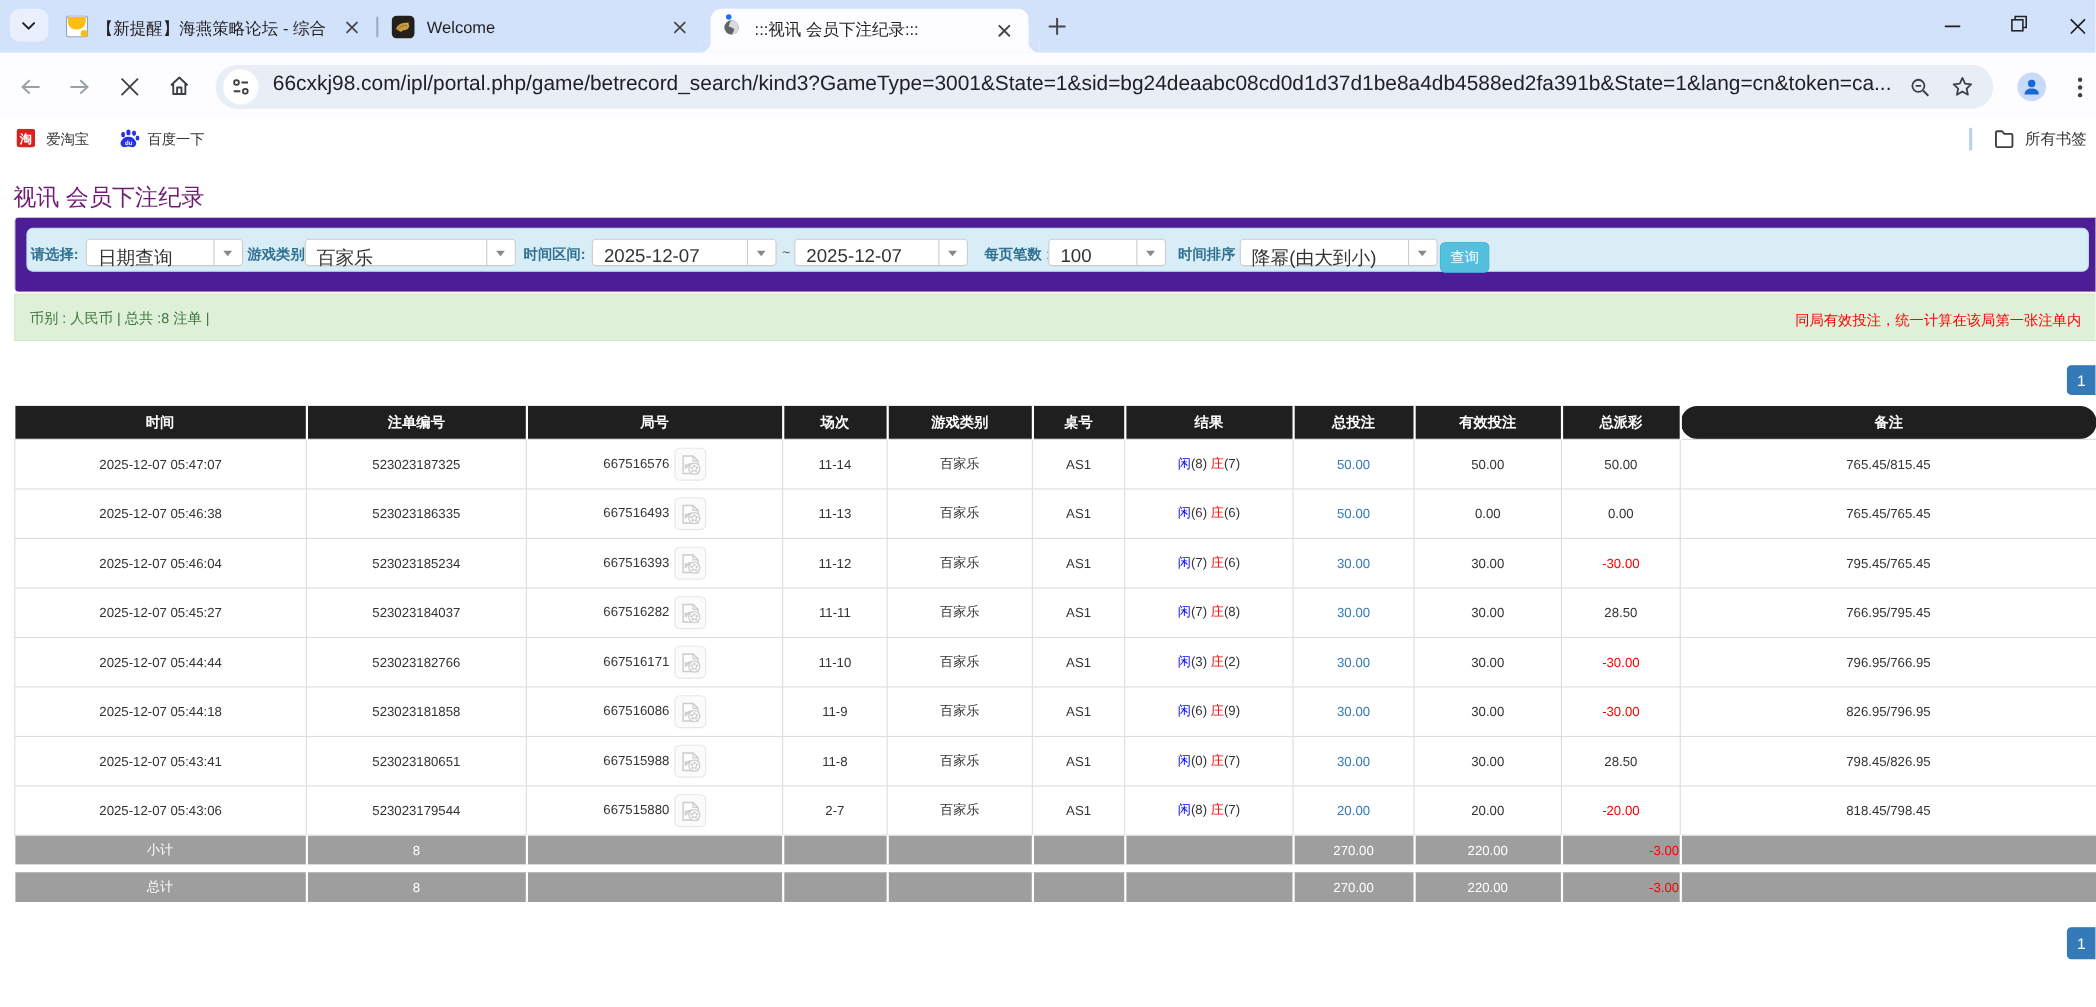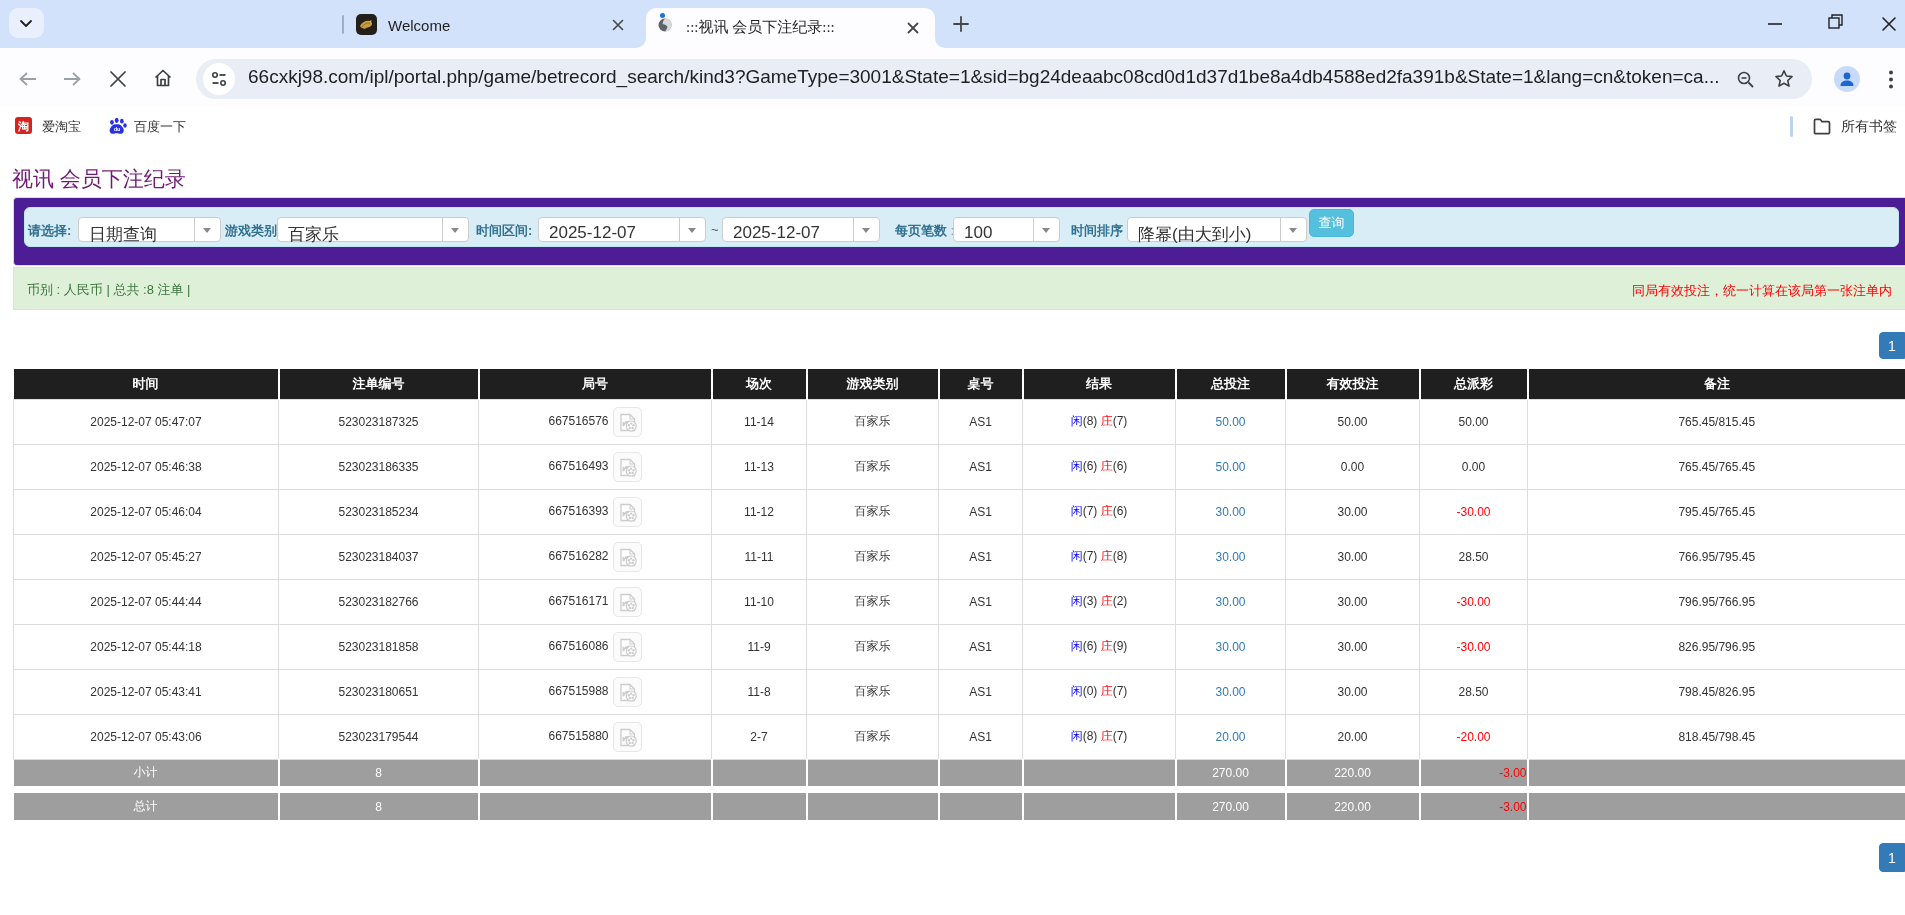--- a/index.html
+++ b/index.html
@@ -31,32 +31,32 @@
 
 
 #pagetitle { position:absolute; left:12px; top:165px; font-size:21px; color:#701a75; }
 #filterbox { position:absolute; left:13px; top:197px; width:1892px; height:69px; border:1px solid #ddd; border-right:none; border-radius:4px 0 0 4px; background:#4c1d95; }
 #filterinner { position:absolute; left:10px; top:9px; width:1875px; height:40px; background:#d9edf7; border:1px solid #bce8f1; border-radius:6px; }
 .flabel { position:absolute; top:14px; font-size:13px; font-weight:bold; color:#31708f; white-space:nowrap; }
 .fselect { position:absolute; top:9px; height:25px; background:#fff; border:1px solid #ccc; border-radius:4px; }
 .fselect .txt { position:absolute; left:10px; top:5px; font-size:17px; color:#333; white-space:nowrap; }
 .fselect .arrowbox { position:absolute; right:0; top:0; bottom:0; width:26px; border-left:1px solid #ccc; }
 .fselect .caret { position:absolute; right:9px; top:10px; width:0; height:0; border-left:4px solid transparent; border-right:4px solid transparent; border-top:5px solid #888; }
-#querybtn { position:absolute; left:1284px; top:1px; width:45px; height:28px; background:#54c0dd; border:1px solid #46b8da; border-radius:5px; color:#fff; font-size:13px; text-align:center; line-height:26px; }
+#querybtn { position:absolute; left:1284px; top:12px; width:45px; height:28px; background:#54c0dd; border:1px solid #46b8da; border-radius:5px; color:#fff; font-size:13px; text-align:center; line-height:26px; }
 #greenbar { position:absolute; left:13px; top:267px; width:1892px; height:43px; background:#dff0d8; border:1px solid #d6e9c6; border-right:none; }
 #greenleft { position:absolute; left:13px; top:13px; font-size:13px; color:#3c763d;text-align:center; }
 #greenright { position:absolute; right:13px; top:14px; font-size:13px; color:#ff0000; }
 .pgbtn { position:absolute; width:26px; background:#337ab7; border:1px solid #337ab7; color:#fff; font-size:14px; text-align:center; border-radius:4px 0 0 4px; }
 #pgtop { left:1879px; top:332px; height:27px; line-height:26px; }
 #pgbot { left:1879px; top:843px; height:29px; line-height:28px; }
 
 
 #tbl { position:absolute; left:13px; top:369px; width:1892px; border-collapse:collapse; table-layout:fixed; }
 #tbl th { background:#1f1f1f; color:#fff; font-size:13px; font-weight:bold; height:30px; border-right:2px solid #fff; }
-#tbl th:last-child { border-right:none; }
+#tbl th:last-child { border-right:none;border-radius:15px; }
 #tbl td { height:45px; text-align:center; font-size:12px; color:#333; border:1px solid #ddd; background:#fff; }
 #tbl td:last-child { border-right:none; }
 #tbl tr.foot td { background:#9e9e9e; color:#fff; height:27px; border:none; border-right:2px solid #fff; }
 #tbl tr.foot td:last-child { border-right:none; }
 #tbl tr.foot td.red { color:#ff0000;text-align:right; }
 #tbl tr.gap td { height:7px; background:#fff; border:none; padding:0; }
 #tbl td.blue { color:#337ab7; }
 #tbl td.red { color:#ff0000; }
 .rblue { color:#0000ff; }
 .rred { color:#ff0000; }
@@ -65,20 +65,31 @@
 </style>
 </head>
 <body>
 
 <div id="tabbar">
   <div id="tabsearch">
       <svg width="16" height="16" viewBox="0 0 16 16">
         <path d="M3 6 l5 5 l5 -5" stroke="#1f1f1f" stroke-width="1.8" fill="none" stroke-linecap="round" stroke-linejoin="round"></path>
       </svg>
     </div>
+  <div class="tab" style="left:52px; width:290px;">
+    <svg style="position:absolute; left:8px; top:14px;" width="20" height="20" viewBox="0 0 20 20">
+        <rect x="0.5" y="0.5" width="19" height="19" rx="2" fill="#fff" stroke="#8fa3c0"></rect>
+        <path d="M1.5 1.5 h16.5 c0.5,6 -1,10 -6,11 c-4,1 -9,-1 -10,-5 z" fill="#fbbd16"></path>
+        <circle cx="16.5" cy="16.5" r="3.2" fill="#fbbd16"></circle>
+      </svg>
+    <div class="tabtitle" style="left:36px; width:210px;">【新提醒】海燕策略论坛 - 综合</div>
+    <svg class="tabx" style="left:260px;" viewBox="0 0 16 16">
+        <path d="M3.5 3.5 l9 9 M12.5 3.5 l-9 9" stroke="#454746" stroke-width="1.6" stroke-linecap="round"></path>
+      </svg>
+  </div>
   <div class="tabsep"></div>
   <div class="tab" style="left:348px; width:290px;">
     <svg style="position:absolute; left:8px; top:14px;" width="21" height="21" viewBox="0 0 21 21">
         <rect width="21" height="21" rx="5" fill="#23201c"></rect>
         <path d="M4 12 c2,-4 6,-6 10,-5 c2,1 3,3 1,5 c-2,2 -5,1 -6,3 c-2,-1 -4,-1 -5,-3 z" fill="#c89b3c"></path>
         <path d="M6 13 c2 -3 5 -4.5 8 -3.8" stroke="#8a6a20" stroke-width="0.8" fill="none"></path>
         <path d="M13 7.5 l2.5 -1.5 l-0.5 2.5 z" fill="#e0b858"></path>
       </svg>
     <div class="tabtitle" style="left:40px; width:200px;">Welcome</div>
     <svg class="tabx" style="left:262px;" viewBox="0 0 16 16">
@@ -88,21 +99,21 @@
   <div style="position:absolute;left:636px;top:38px;width:10px;height:10px;background:#fdfdff"></div>
     <div style="position:absolute;left:636px;top:38px;width:10px;height:10px;background:#d3e2fb;border-bottom-right-radius:10px"></div>
     <div style="position:absolute;left:935px;top:38px;width:10px;height:10px;background:#fdfdff"></div>
     <div style="position:absolute;left:935px;top:38px;width:10px;height:10px;background:#d3e2fb;border-bottom-left-radius:10px"></div>
     <div id="activetab">
     <svg style="position:absolute; left:12px; top:10px;" width="14" height="14" viewBox="0 0 14 14">
         <circle cx="7" cy="7" r="6.5" fill="#5f6368"></circle>
         <path d="M7 .5 a6.5 6.5 0 0 1 0 13 a9 9 0 0 0 2.5 -5 a9 9 0 0 0 -5 -2.5 a9 9 0 0 1 2.5 -5.5z" fill="#eceff1" opacity="0.85"></path>
       </svg>
     <div style="position:absolute; left:14px; top:5px; width:5px; height:5px; border-radius:3px; background:#1a73e8;"></div>
-    <div class="tabtitle" style="left:40px; top:10px; width:220px;font-family:Liberation Serif, serif;">:::视讯 会员下注纪录:::</div>
+    <div class="tabtitle" style="left:40px; top:10px; width:220px;">:::视讯 会员下注纪录:::</div>
     <svg class="tabx" style="left:259px; top:12px;" viewBox="0 0 16 16">
         <path d="M3.5 3.5 l9 9 M12.5 3.5 l-9 9" stroke="#454746" stroke-width="1.8" stroke-linecap="round"></path>
       </svg>
   </div>
   <svg style="position:absolute; left:953px; top:16px;" width="16" height="16" viewBox="0 0 16 16">
       <path d="M8 1 v14 M1 8 h14" stroke="#454746" stroke-width="1.8" stroke-linecap="round"></path>
     </svg>
   <svg class="winctl" style="left:1752px;" viewBox="0 0 46 48">
       <path d="M16 24 h14" stroke="#202124" stroke-width="1.6"></path>
     </svg>

